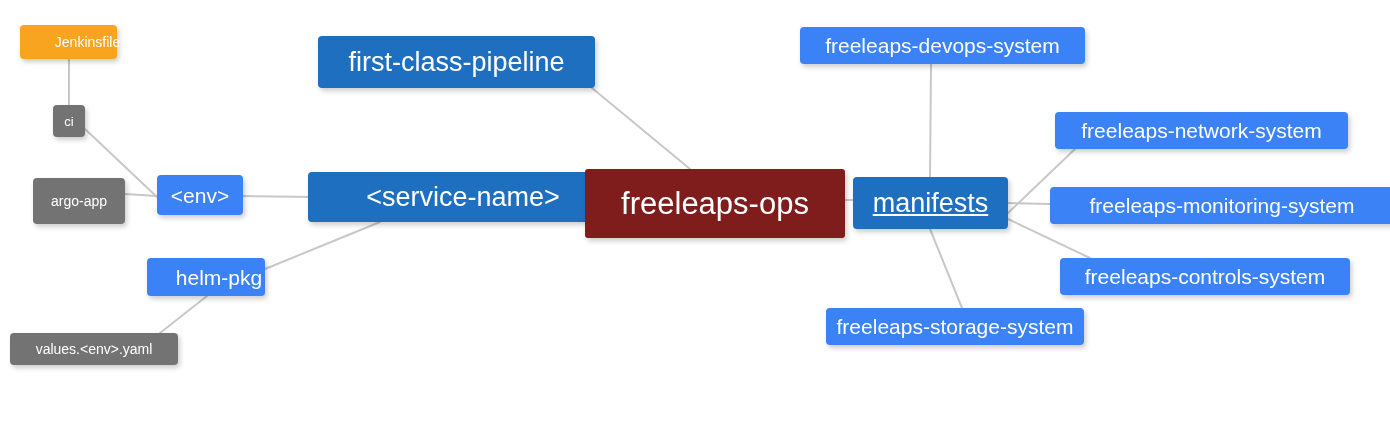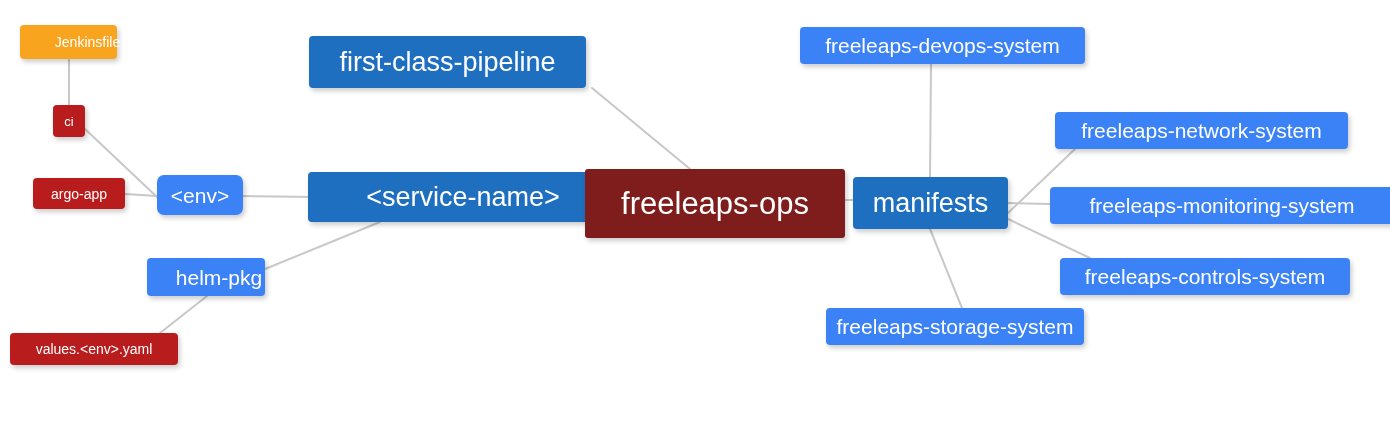--- a/index.html
+++ b/index.html
@@ -40,21 +40,21 @@
     padding: 0 10px;
     z-index: 2;
   }
   .root {
     background: #7f1d1d;
     border-radius: 3px;
   }
   .blue   { background: #1f6fc0; }
   .green  { background: #3b82f6; }
   .orange { background: #f9a41f; padding-left: 48px; }
-  .red    { background: #b91c1c; }
+  .red    { background: #737373; }
 
   .sz-root  { font-size: 31px; }
   .sz-xl    { font-size: 27px; }
   .sz-md    { font-size: 21px; }
   .sz-xs    { font-size: 14px; }
   .sz-tiny  { font-size: 13px; }
 </style>
 </head>
 <body>
 
@@ -71,27 +71,27 @@
       <line x1="845" y1="200" x2="853" y2="200" stroke="#c8c8c8" stroke-width="2" stroke-linecap="round"></line>
       <line x1="930" y1="177" x2="931" y2="64" stroke="#c8c8c8" stroke-width="2" stroke-linecap="round"></line>
       <line x1="1008" y1="213" x2="1075" y2="149" stroke="#c8c8c8" stroke-width="2" stroke-linecap="round"></line>
       <line x1="1008" y1="203" x2="1050" y2="204" stroke="#c8c8c8" stroke-width="2" stroke-linecap="round"></line>
       <line x1="1008" y1="219" x2="1090" y2="258" stroke="#c8c8c8" stroke-width="2" stroke-linecap="round"></line>
       <line x1="930" y1="229" x2="962" y2="308" stroke="#c8c8c8" stroke-width="2" stroke-linecap="round"></line>
     </svg>
   <div id="node-layer">
       <div class="node orange sz-xs" style="left: 20px; top: 25px; width: 97px; height: 34px;">Jenkinsfile</div>
       <div class="node red sz-tiny" style="left: 53px; top: 105px; width: 32px; height: 32px;">ci</div>
-      <div class="node red sz-xs" style="left: 33px; top: 178px; width: 92px; height: 31px;">argo-app</div>
-      <div class="node green sz-md" style="left: 157px; top: 175px; width: 86px; height: 40px; border-radius: 7px;">&lt;env&gt;</div>
+      <div class="node red sz-xs" style="left: 33px; top: 178px; width: 92px; height: 46px;">argo-app</div>
+      <div class="node green sz-md" style="left: 157px; top: 175px; width: 86px; height: 40px;">&lt;env&gt;</div>
       <div class="node green sz-md" style="left: 147px; top: 258px; width: 118px; height: 38px; padding-left: 36px;">helm-pkg</div>
       <div class="node red sz-xs" style="left: 10px; top: 333px; width: 168px; height: 32px;">values.&lt;env&gt;.yaml</div>
-      <div class="node blue sz-xl" style="left: 309px; top: 36px; width: 277px; height: 52px;">first-class-pipeline</div>
+      <div class="node blue sz-xl" style="left: 318px; top: 36px; width: 277px; height: 52px;">first-class-pipeline</div>
       <div class="node blue sz-xl" style="left: 308px; top: 172px; width: 310px; height: 50px;">&lt;service-name&gt;</div>
       <div class="node root sz-root" style="left: 585px; top: 169px; width: 260px; height: 69px;">freeleaps-ops</div>
-      <div class="node blue sz-xl" style="left: 853px; top: 177px; width: 155px; height: 52px;">manifests</div>
+      <div class="node blue sz-xl" style="left: 853px; top: 177px; width: 155px; height: 52px; text-decoration: underline;">manifests</div>
       <div class="node green sz-md" style="left: 800px; top: 27px; width: 285px; height: 37px;">freeleaps-devops-system</div>
       <div class="node green sz-md" style="left: 1055px; top: 112px; width: 293px; height: 37px;">freeleaps-network-system</div>
       <div class="node green sz-md" style="left: 1050px; top: 187px; width: 344px; height: 37px;">freeleaps-monitoring-system</div>
       <div class="node green sz-md" style="left: 1060px; top: 258px; width: 290px; height: 37px;">freeleaps-controls-system</div>
       <div class="node green sz-md" style="left: 826px; top: 308px; width: 258px; height: 37px;">freeleaps-storage-system</div>
     </div>
 </div>
 
 </body></html>

